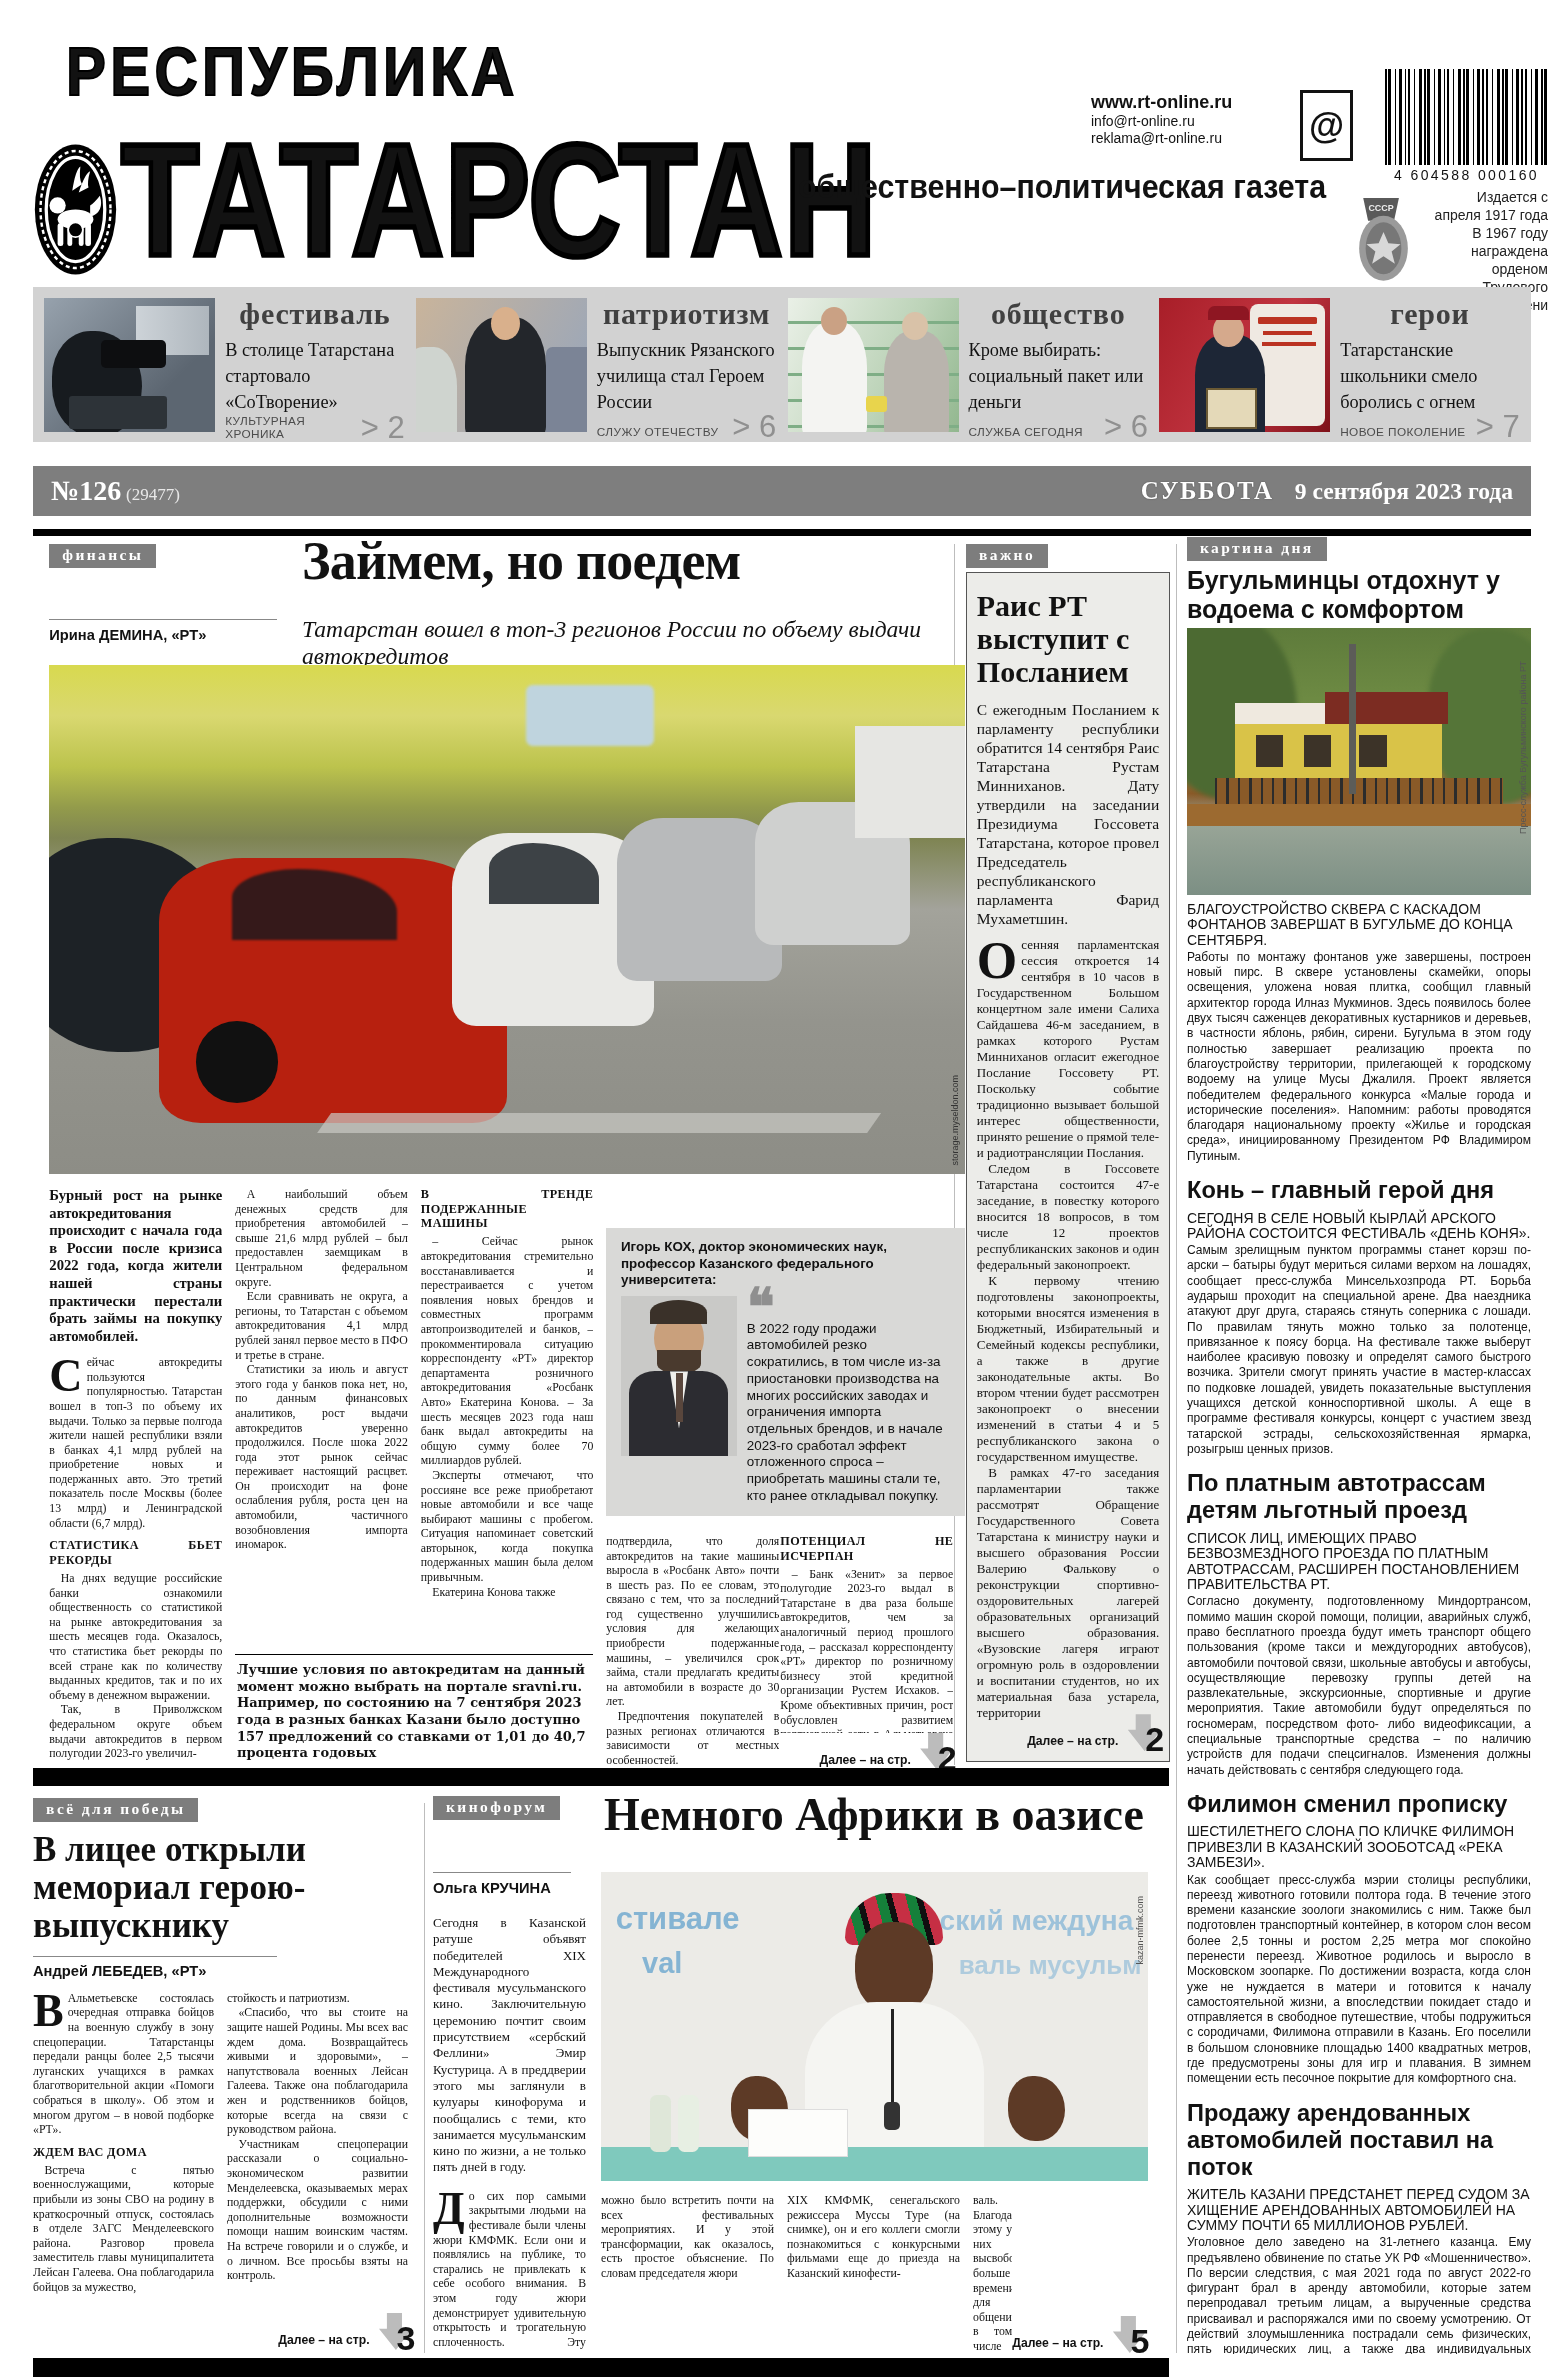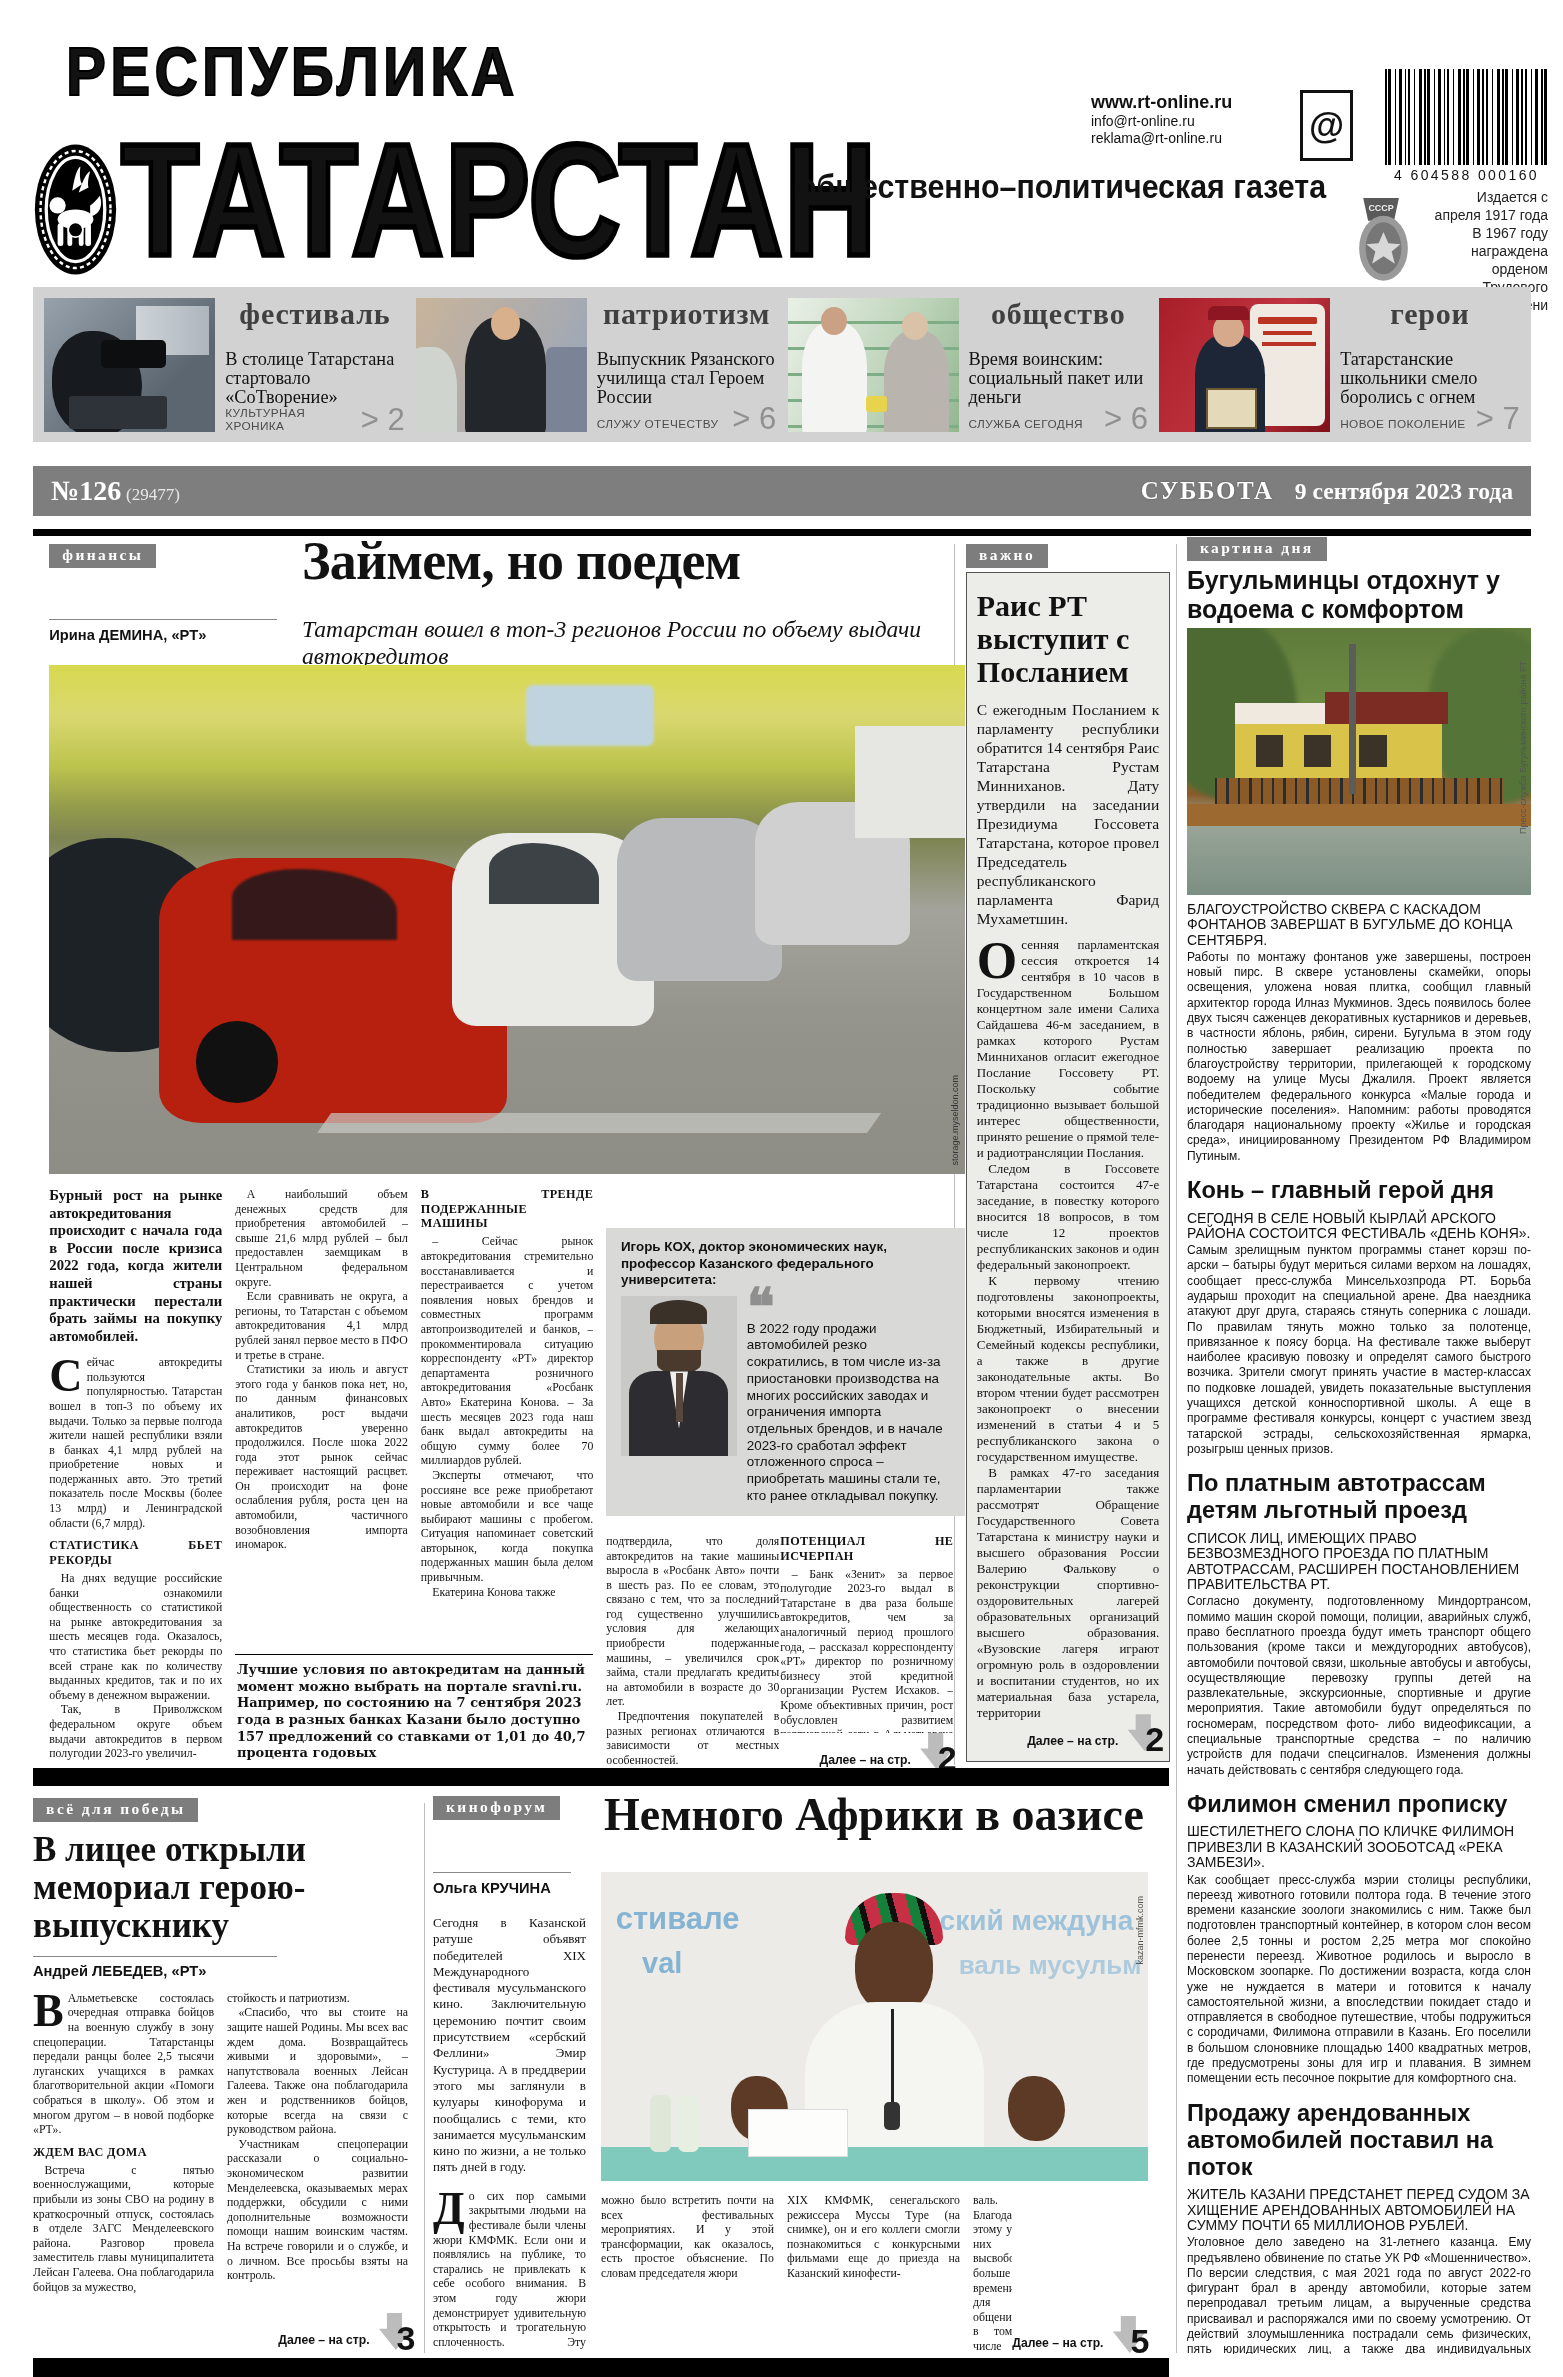--- a/index.html
+++ b/index.html
@@ -21,21 +21,21 @@
      repeating-linear-gradient(90deg,#000 0 1.6px,#fff 1.6px 3.3px,#000 3.3px 5.7px,#fff 5.7px 9.8px,#000 9.8px 10.6px,#fff 10.6px 14px,#000 14px 17px,#fff 17px 19.5px)}
   .bcnum{font-family:"Liberation Sans",sans-serif;font-size:14px;letter-spacing:2.4px;text-align:center;margin-top:1.6px}
   .legacy{font-family:"Liberation Sans",sans-serif;font-size:14px;line-height:18px;text-align:right;color:#222}
 
   
   .teasers{background:#d2d2d2;display:flex;gap:11.4px;padding:10.6px 11.4px;box-sizing:border-box}
   .teaser{flex:1;display:flex;gap:9.8px;min-width:0}
   .tphoto{width:171px;height:134px;flex:none;position:relative;overflow:hidden}
   .ttxt{flex:1;display:flex;flex-direction:column;min-width:0}
   .tcat{font-weight:bold;font-size:30px;color:#404040;letter-spacing:0.8px;line-height:31px;text-align:center}
-  .ttitle{font-size:18.3px;line-height:19px;margin-top:21px}
+  .ttitle{font-size:18.3px;line-height:26px;margin-top:8px}
   .tfoot{margin-top:auto;display:flex;align-items:flex-end;justify-content:space-between}
   .trub{font-family:"Liberation Sans",sans-serif;font-size:11.8px;line-height:13px;color:#4c4c4c;letter-spacing:0.4px}
   .tpage{font-family:"Liberation Sans",sans-serif;font-size:31px;color:#909090;line-height:24.4px;white-space:nowrap}
 
   
   .issuebar{background:#7e7e7e;color:#fff;display:flex;align-items:center;justify-content:space-between;padding:0 18px;box-sizing:border-box}
   .inum{font-weight:bold;font-size:28px}
   .icode{font-size:17px;color:#e8e8e8;font-weight:normal;margin-left:4.9px}
   .iday{font-weight:bold;font-size:25px;letter-spacing:1.6px;text-shadow:0 0 1.6px #4a4a4a}
   .idate{font-weight:bold;font-size:23.6px;margin-left:21px}
@@ -178,21 +178,21 @@
       <div class="tphoto" style="background:linear-gradient(115deg,#eaf0e7,#bcd3b8 60%,#92b78f)">
         <div class="abs" style="left:0;top:0;width:100%;height:100%;background:repeating-linear-gradient(180deg,transparent 0 23px,#7fae86 23px 26px)"></div>
         <div class="abs blob" style="left:14.7px;top:24.4px;width:65px;height:114px;background:#f4f4f2;border-radius:40% 40% 8% 8%"></div>
         <div class="abs" style="left:33px;top:9.8px;width:26px;height:28px;background:#caa184;border-radius:50%"></div>
         <div class="abs blob" style="left:96px;top:33px;width:65px;height:106px;background:#b9b4ad;border-radius:40% 40% 8% 8%"></div>
         <div class="abs" style="left:114px;top:14.7px;width:26px;height:28px;background:#d9c2a8;border-radius:50%"></div>
         <div class="abs" style="left:78px;top:98px;width:21px;height:16.3px;background:#e8d44c;border-radius:3.3px"></div>
       </div>
       <div class="ttxt">
         <div class="tcat">общество</div>
-        <div class="ttitle">Время воинским: социальный пакет или деньги</div>
+        <div class="ttitle">Кроме выбирать: социальный пакет или деньги</div>
         <div class="tfoot">
           <div class="trub">СЛУЖБА СЕГОДНЯ</div>
           <div class="tpage"><span>&gt;</span> <span>6</span></div>
         </div>
       </div>
     </div>
 
     <div class="teaser">
       <div class="tphoto" style="background:linear-gradient(120deg,#a81e28,#c13440 55%,#7e1119)">
         <div class="abs" style="right:4.9px;top:6.5px;width:75px;height:122px;background:#efe9e2;border-radius:8.1px"></div>

